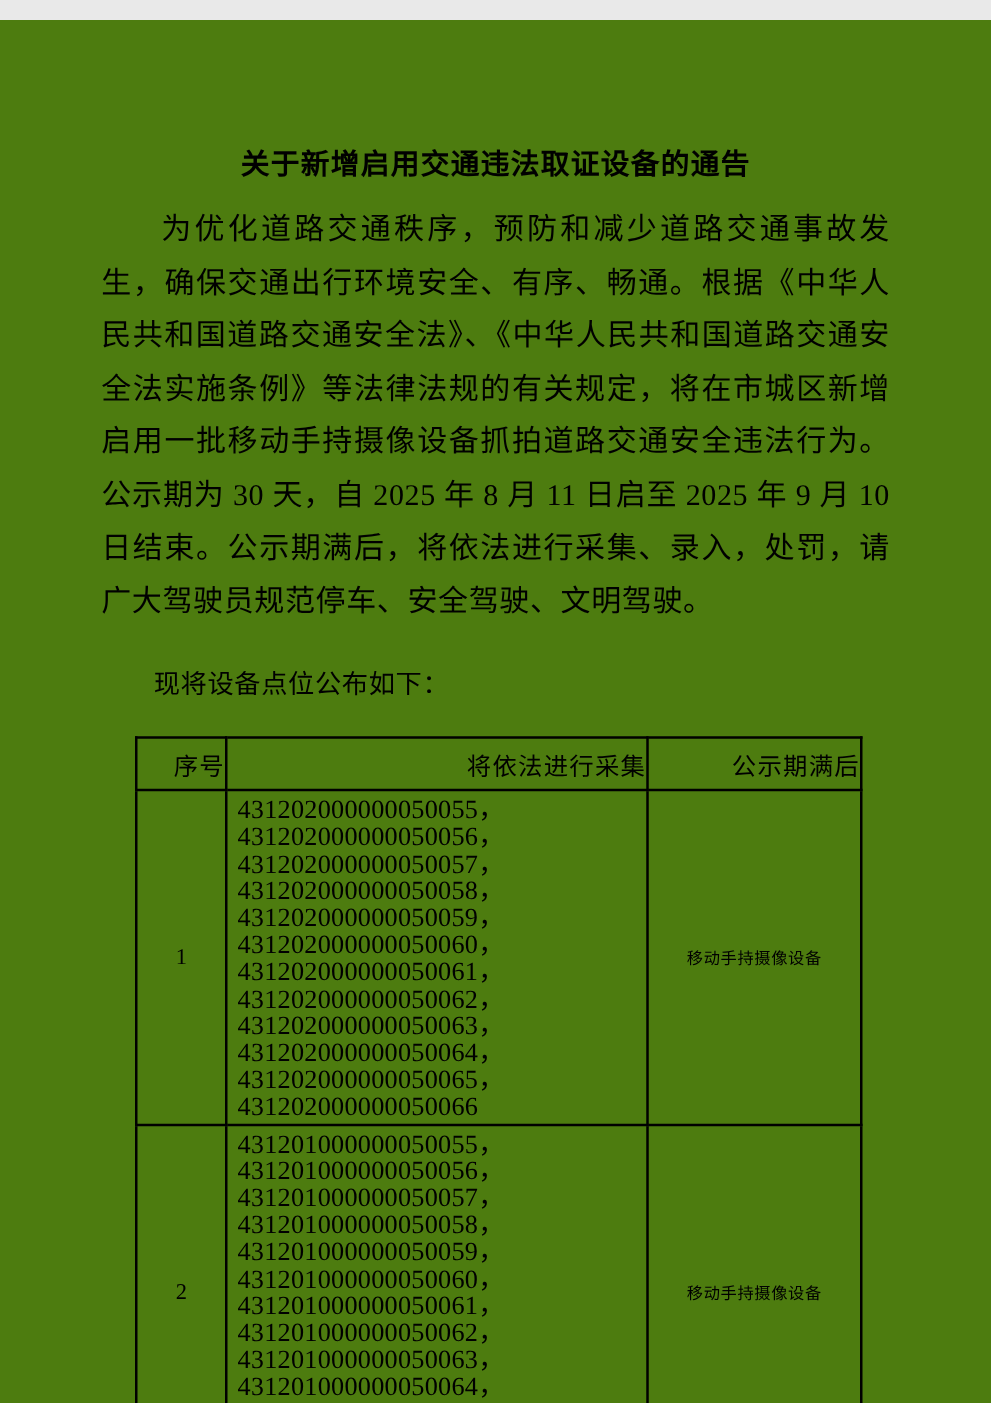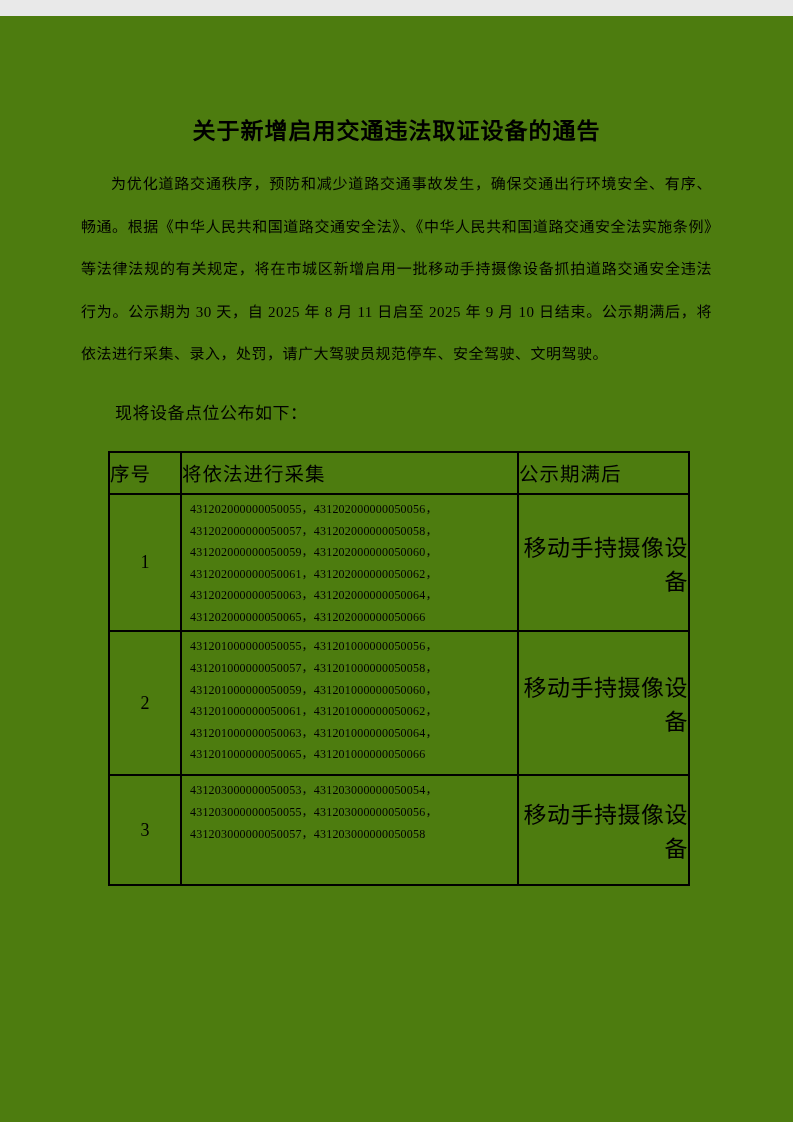--- a/index.html
+++ b/index.html
@@ -23,28 +23,28 @@
     margin-top: 86px;
     text-align: center;
     font-family: "Liberation Sans", "DejaVu Sans", sans-serif;
     font-weight: bold;
     font-size: 23px;
     line-height: 34px;
     letter-spacing: 1px;
   }
   .notice-body {
     margin-top: 10px;
-    font-size: 15px;
+    font-size: 24px;
     line-height: 42.5px;
     text-align: justify;
     text-indent: 2em;
     letter-spacing: 0.5px;
   }
   .table-intro {
-    font-size: 17px;
+    font-size: 21px;
     line-height: 41px;
     text-indent: 2em;
     letter-spacing: 0.5px;
   }
   table.device-table {
     border-collapse: collapse;
     table-layout: fixed;
     width: 580px;
     margin-left: 27px;
     margin-top: 3px;
@@ -54,41 +54,41 @@
   .device-table col.col-type   { width: 171px; }
   .device-table th,
   .device-table td {
     border: 2px solid #000000;
     padding: 0;
   }
   .device-table th {
     height: 40px;
     font-weight: normal;
     font-size: 19.5px;
-    text-align: left;
+    text-align: right;
     vertical-align: middle;
     letter-spacing: 1px;
   }
   .device-table td.index-cell {
     text-align: center;
     vertical-align: middle;
     font-size: 18px;
   }
   .device-table td.numbers-cell {
     vertical-align: top;
     padding: 4px 2px 2px 8px;
-    font-size: 12px;
+    font-size: 21px;
     line-height: 21.6px;
     white-space: pre-line;
     letter-spacing: 0.2px;
   }
   .device-table td.type-cell {
-    text-align: right;
+    text-align: center;
     vertical-align: middle;
-    font-size: 23px;
+    font-size: 13px;
     letter-spacing: 0.5px;
   }
   .device-table tr.row-1 td { height: 128px; }
   .device-table tr.row-2 td { height: 136px; }
   .device-table tr.row-3 td { height: 102px; }
 </style>
 </head>
 <body>
 
 <div class="page">

